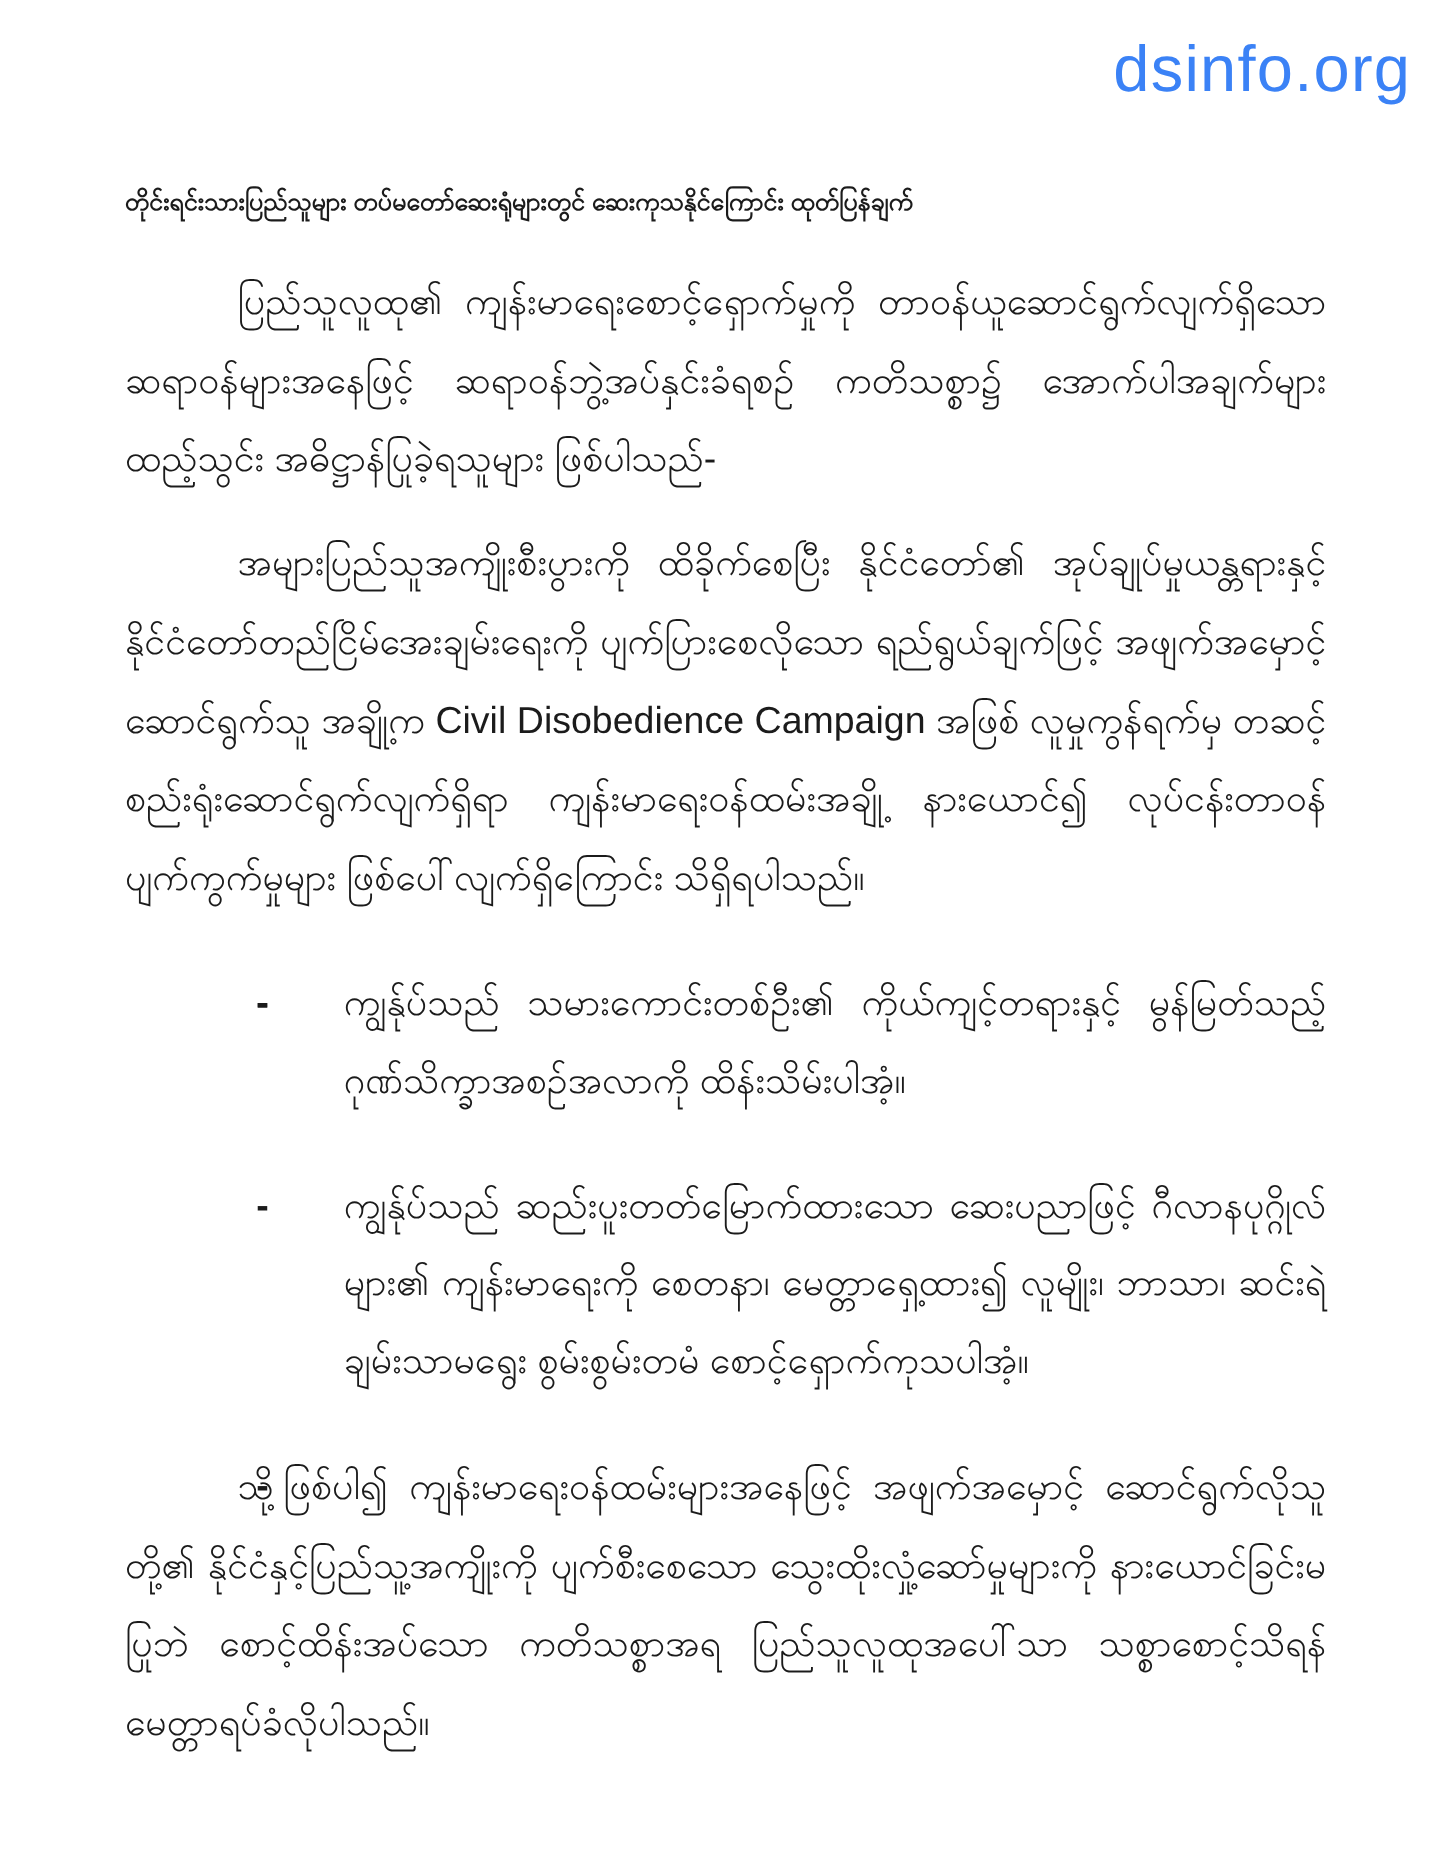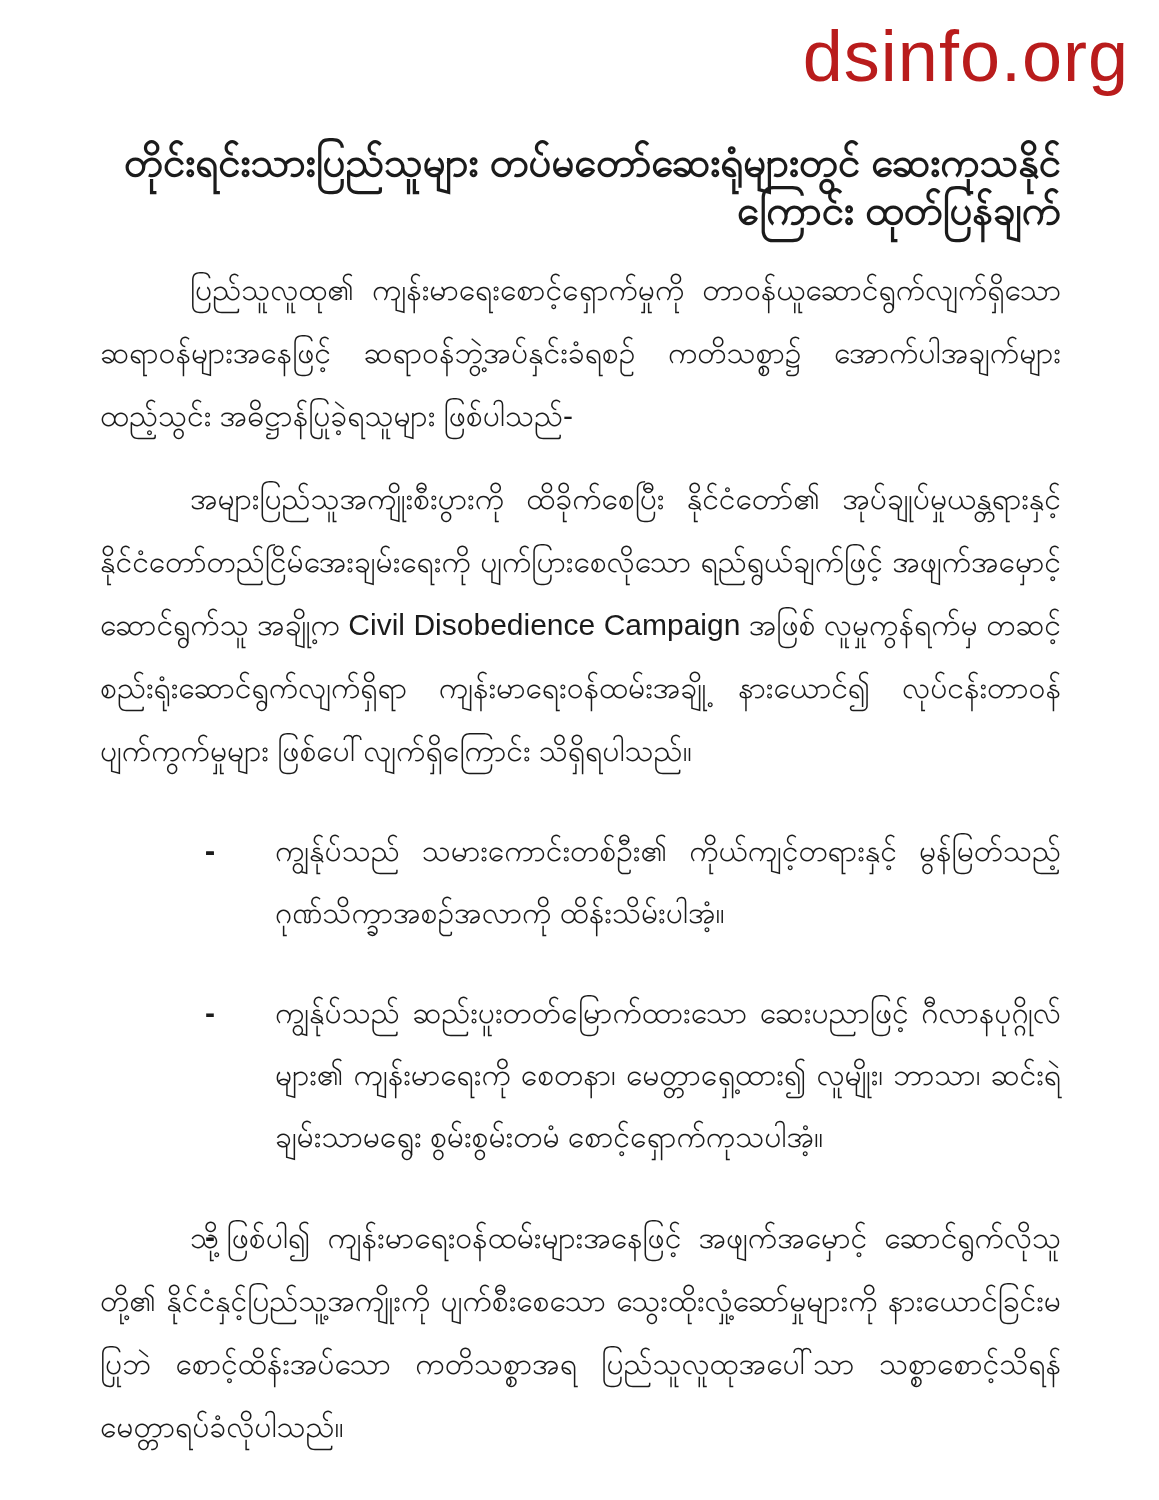--- a/index.html
+++ b/index.html
@@ -12,39 +12,39 @@
     width: 1159px;
     height: 1500px;
     background: #ffffff;
     overflow: hidden;
     font-family: "Liberation Sans", sans-serif;
     color: #1b1b1b;
   }
   .logo {
     text-align: right;
     padding: 6px 30px 0 0;
-    font-size: 72px;
+    font-size: 52px;
     line-height: 100px;
     font-weight: 400;
     letter-spacing: 1px;
-    color: #b91c1c;
+    color: #3b82f6;
     user-select: none;
   }
   .content {
     padding: 32px 98px 0 100px;
     font-size: 30px;
     line-height: 63px;
     text-align: justify;
   }
   .title {
     margin: 0 0 24px 0;
-    font-size: 40px;
+    font-size: 20px;
     line-height: 48px;
     font-weight: 700;
-    text-align: right;
+    text-align: left;
     text-indent: 0;
   }
   .para {
     margin: 0 0 20px 0;
     text-indent: 90px;
   }
   .bullets {
     list-style: none;
     margin: 10px 0 24px 0;
     padding: 0 0 0 175px;

